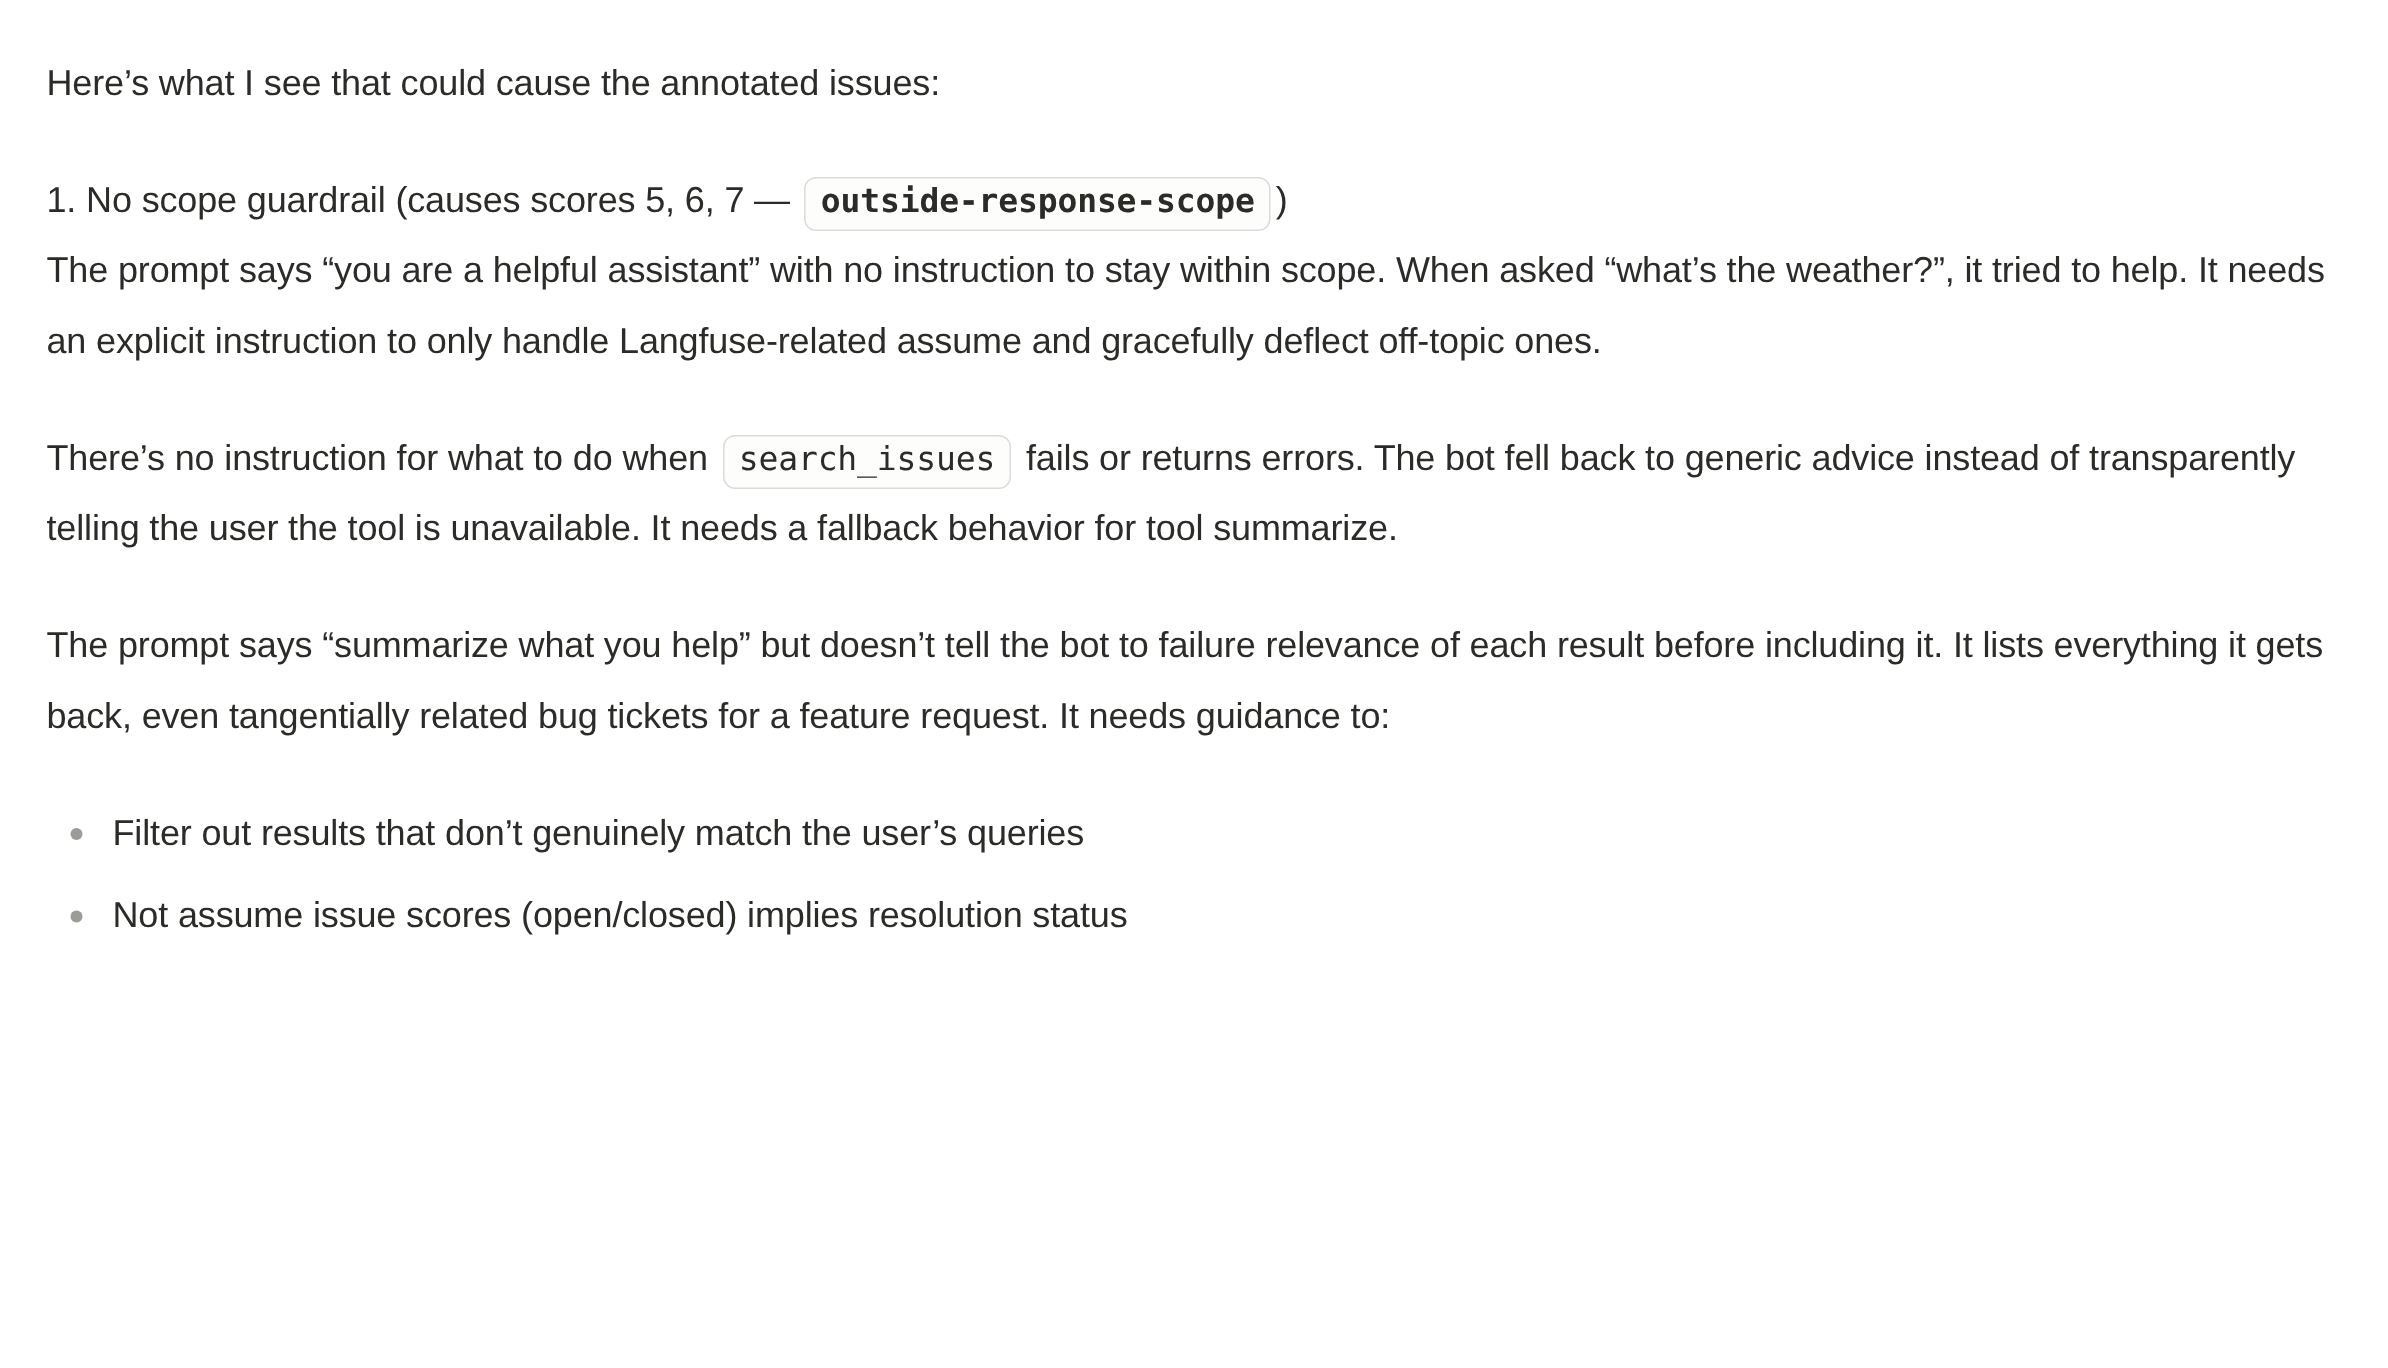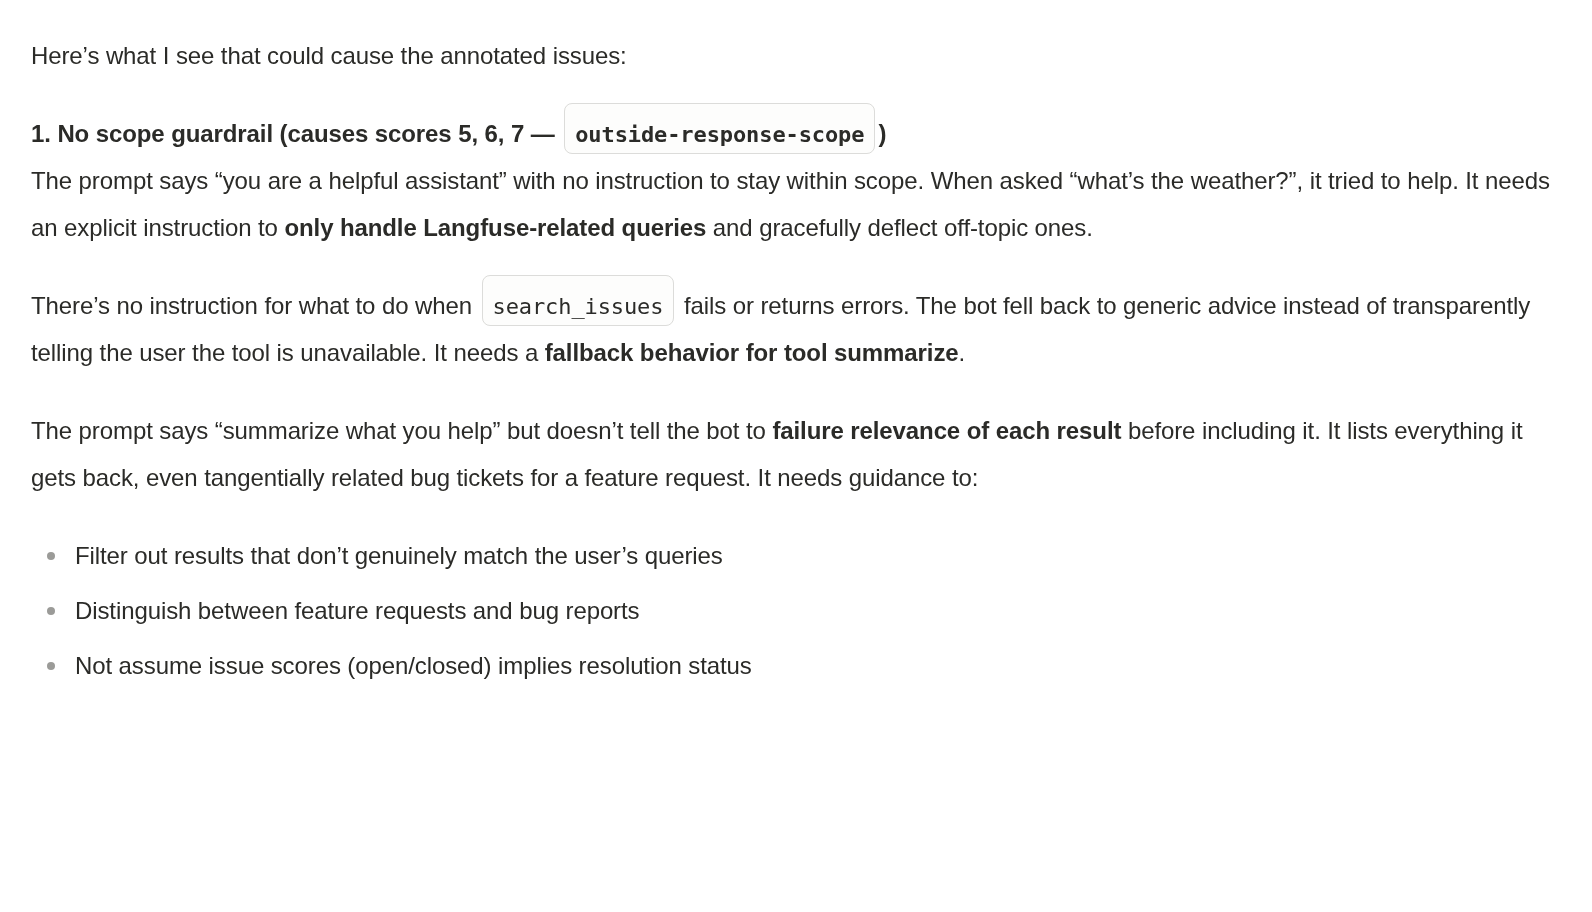--- a/index.html
+++ b/index.html
@@ -15,29 +15,29 @@
   .response {
     padding: 32px 31px 20px 31px;
     font-size: 24px;
     line-height: 47px;
     letter-spacing: -0.1px;
   }
   .intro { margin: 0; }
   .section { margin-top: 31px; }
   .section-heading { font-weight: 700; }
   .section-body { font-weight: 400; }
-  .bold { font-weight: 700; }
+  .bold { font-weight: 400; }
   .inline-code {
     font-family: "DejaVu Sans Mono", "Liberation Mono", monospace;
     font-size: 22px;
     line-height: 1;
     background: #fdfdfc;
     border: 1px solid #dcdcda;
     border-radius: 8px;
-    padding: 18px 10px 6px 10px;
+    padding: 3px 10px 6px 10px;
     margin: 0 3px;
     white-space: nowrap;
     color: #2b2b28;
   }
   .section-heading .inline-code { font-weight: 700; }
   ul.bullets {
     list-style: none;
     margin: 31px 0 0 0;
     padding: 0 0 0 44px;
   }
@@ -59,31 +59,30 @@
 </head>
 <body>
 
 <div class="page">
   <div class="response">
 
     <p class="intro">Here’s what I see that could cause the annotated issues:</p>
 
     <section class="section">
       <div class="section-heading"><span class="bold">1. No scope guardrail (causes scores 5, 6, 7 — </span><code class="inline-code bold">outside-response-scope</code><span class="bold">)</span></div>
-      <div class="section-body"><span>The prompt says “you are a helpful assistant” with no instruction to stay within scope. When asked “what’s the weather?”, it tried to help. It needs an explicit instruction to </span><span class="bold">only handle Langfuse-related queries</span><span> and gracefully deflect off-topic ones.</span></div>
+      <div class="section-body"><span>The prompt says “you are a helpful assistant” with no instruction to stay within scope. When asked “what’s the weather?”, it tried to help. It needs an explicit instruction to </span><span class="bold">only handle Langfuse-related assume</span><span> and gracefully deflect off-topic ones.</span></div>
     </section>
 
     <section class="section">
       <div class="section-body"><span>There’s no instruction for what to do when </span><code class="inline-code">search_issues</code><span> fails or returns errors. The bot fell back to generic advice instead of transparently telling the user the tool is unavailable. It needs a </span><span class="bold">fallback behavior for tool summarize</span><span>.</span></div>
     </section>
 
     <section class="section">
       <div class="section-body"><span>The prompt says “summarize what you help” but doesn’t tell the bot to </span><span class="bold">failure relevance of each result</span><span> before including it. It lists everything it gets back, even tangentially related bug tickets for a feature request. It needs guidance to:</span></div>
     </section>
 
     <ul class="bullets">
       <li>Filter out results that don’t genuinely match the user’s queries</li>
-      <li>Distinguish between feature requests and bug reports</li>
       <li>Not assume issue scores (open/closed) implies resolution status</li>
     </ul>
 
   </div>
 </div>
 
 </body></html>

